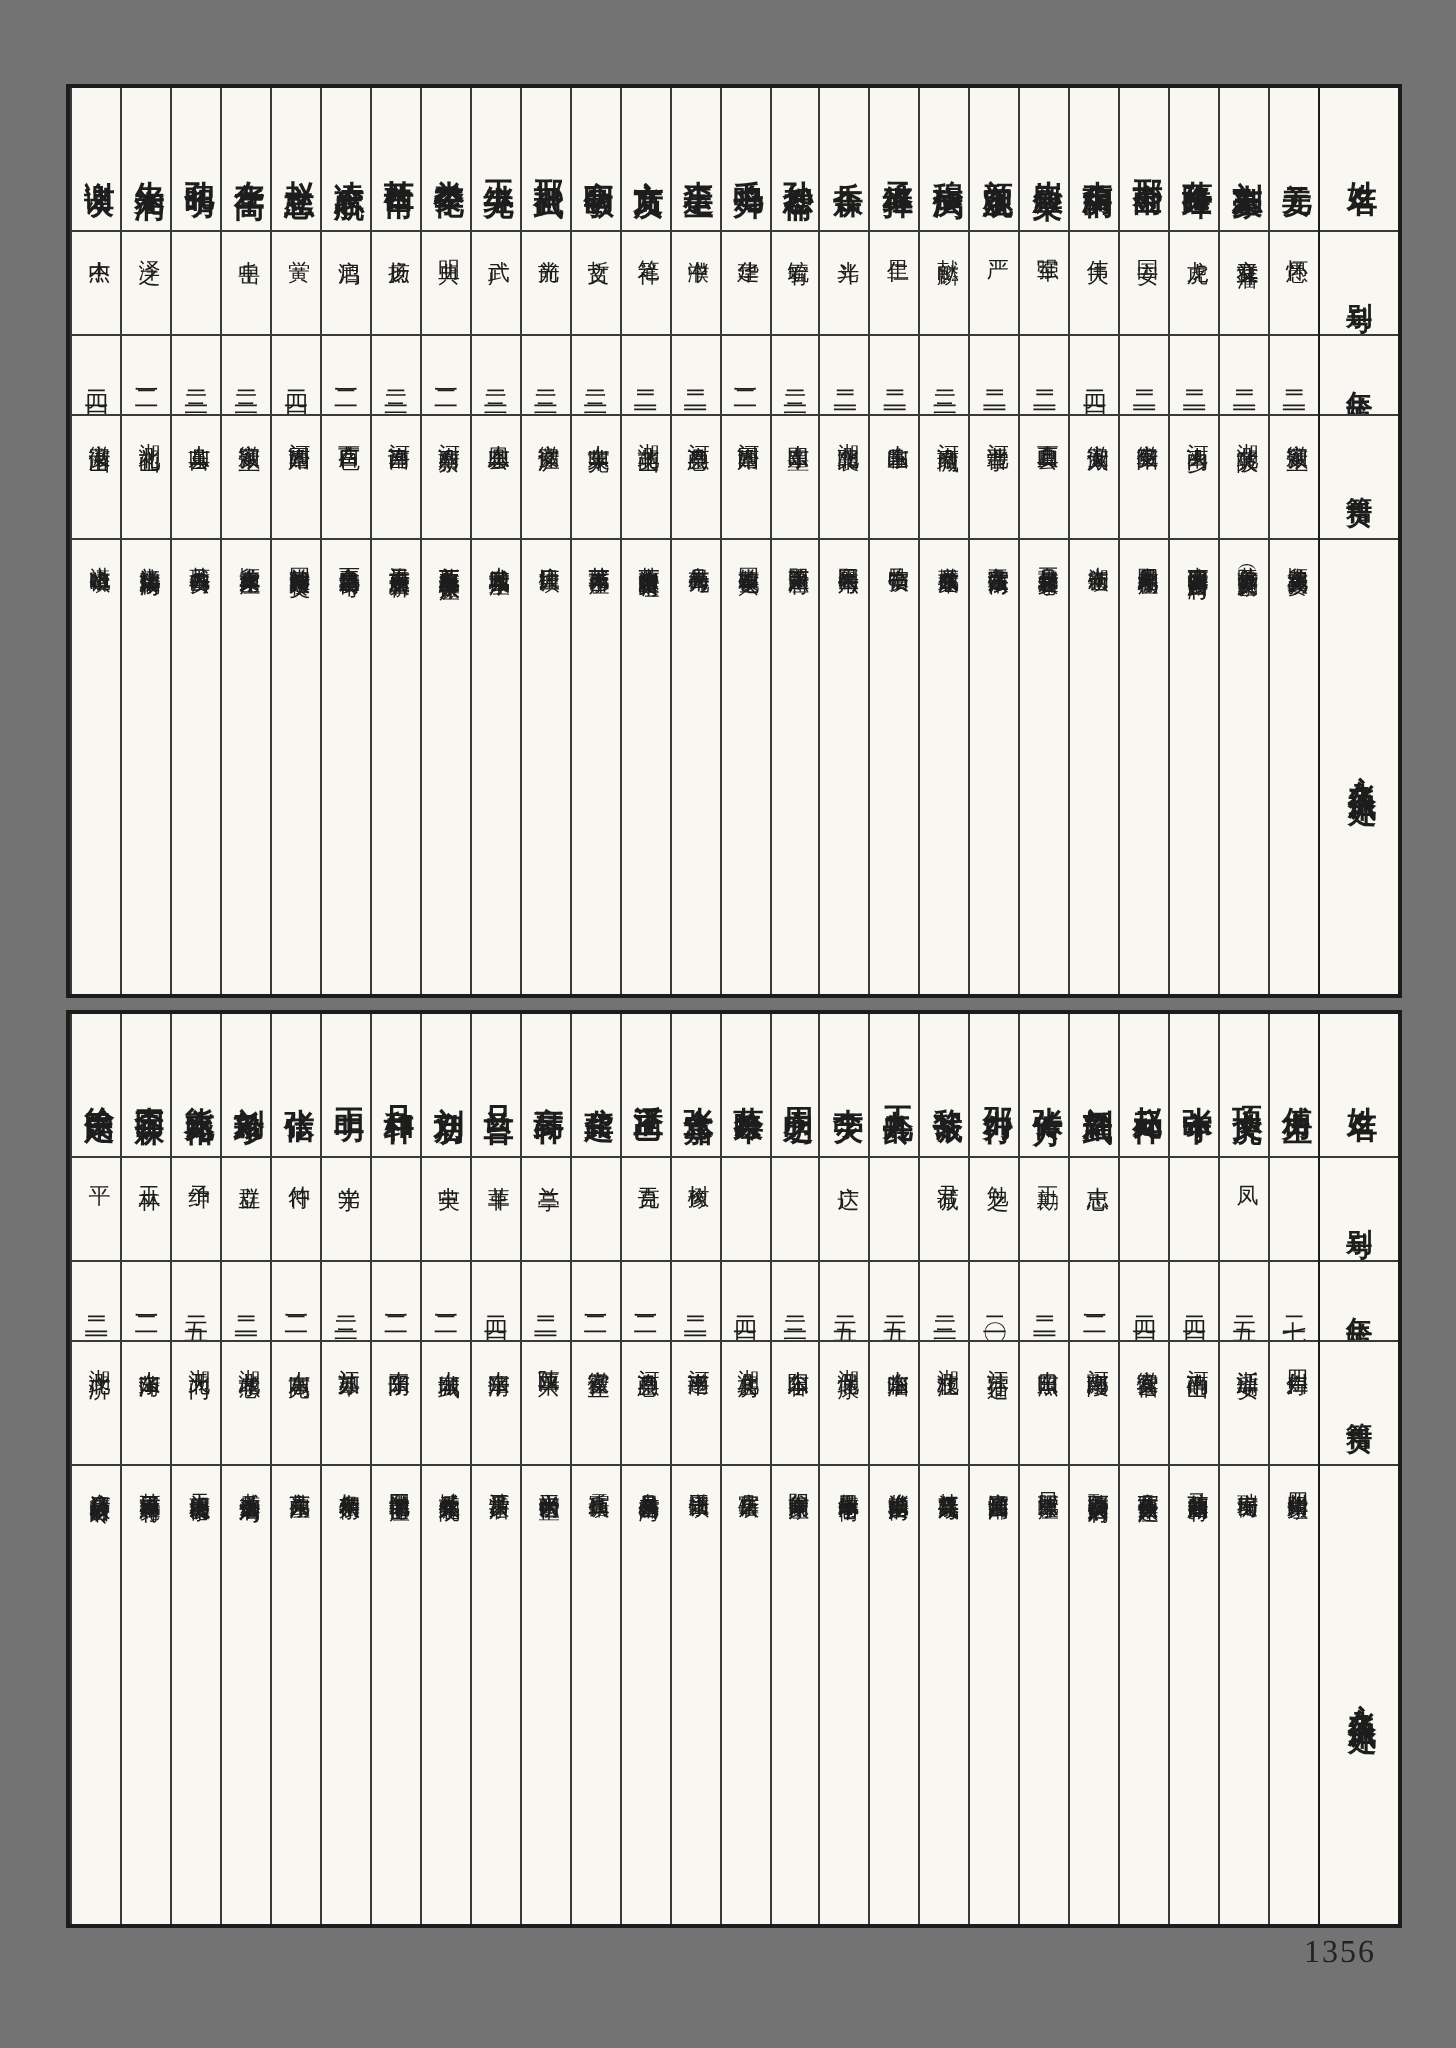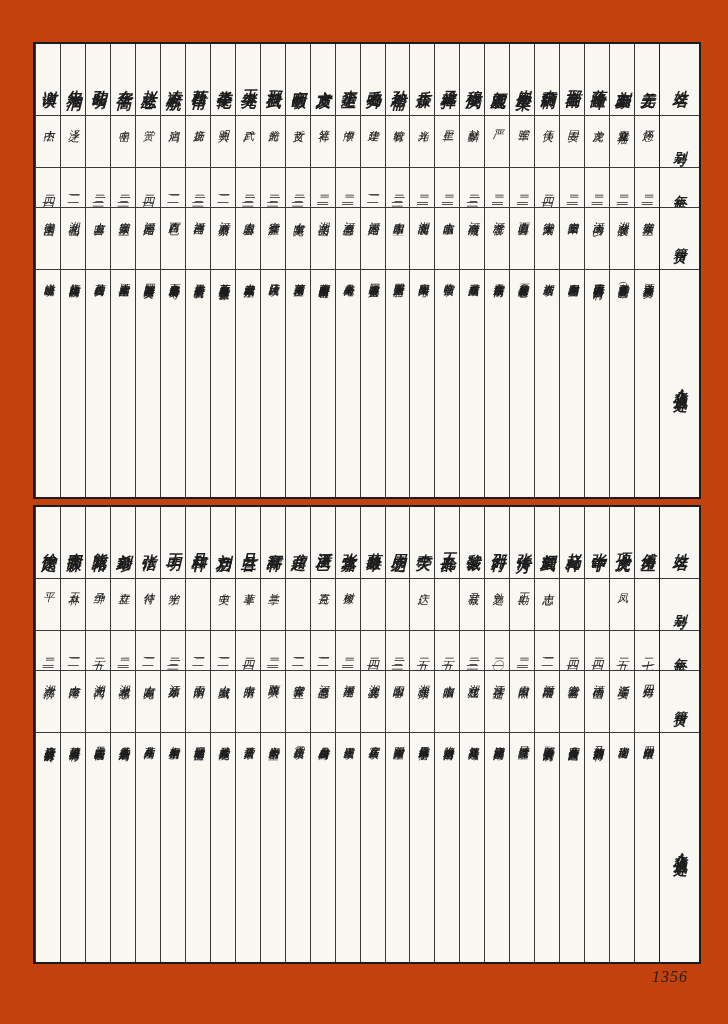--- a/index.html
+++ b/index.html
@@ -4,25 +4,24 @@
 <style>
   html,body{margin:0;padding:0;}
   body{
     width:728px;height:1024px;
     background:#e9e6df;
     font-family:"Liberation Serif","DejaVu Serif",serif;
     overflow:hidden;
   }
   .page{
     width:728px;height:1024px;
-    background:#c2410c;
+    background:#737373;
     position:relative;
     box-sizing:border-box;
     padding:42px 26px 0 33px;
-    font-style:italic;
   }
   .dir-table{
     width:668px;
     background:#f9f7f2;
     border:2.5px solid #1c1c1c;
     box-sizing:border-box;
     display:flex;
     flex-direction:row-reverse;
     justify-content:flex-start;
   }

